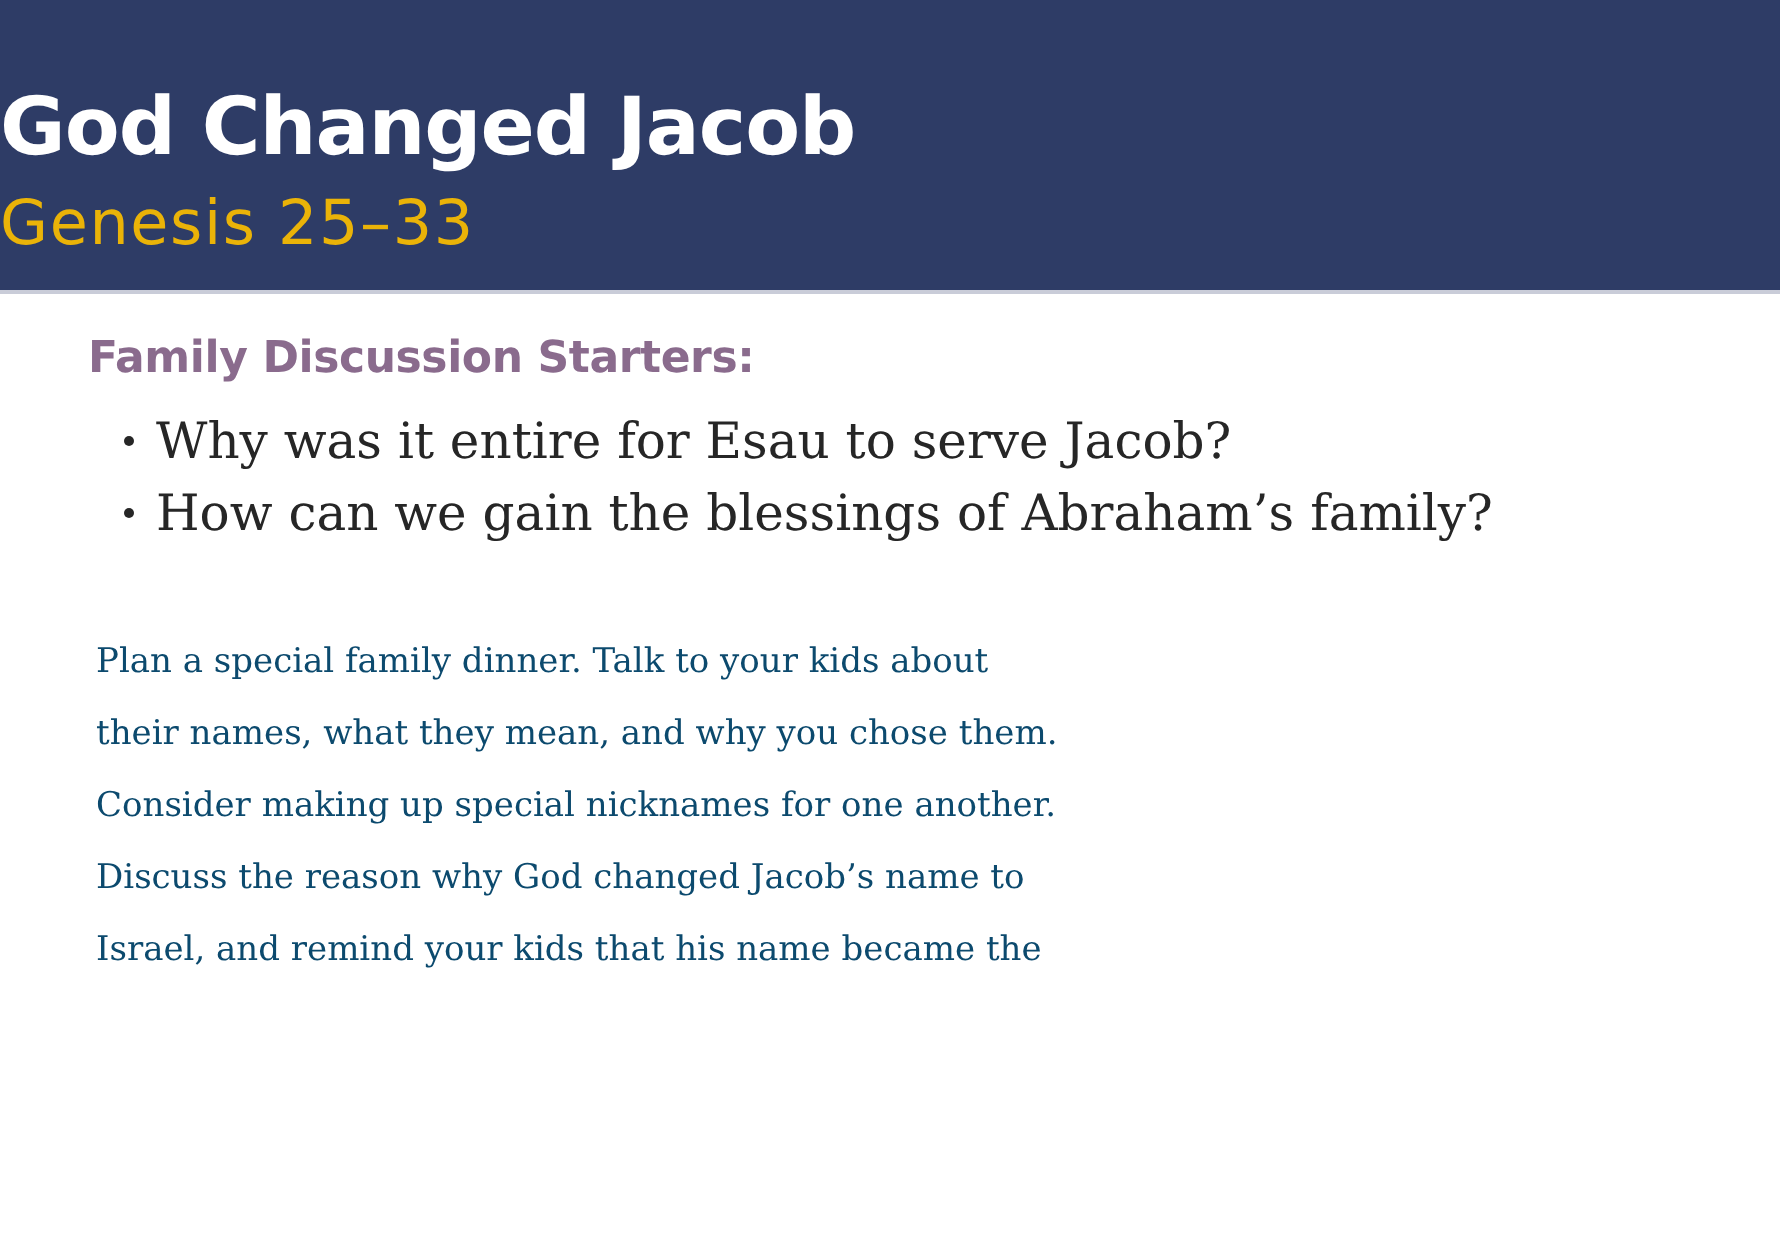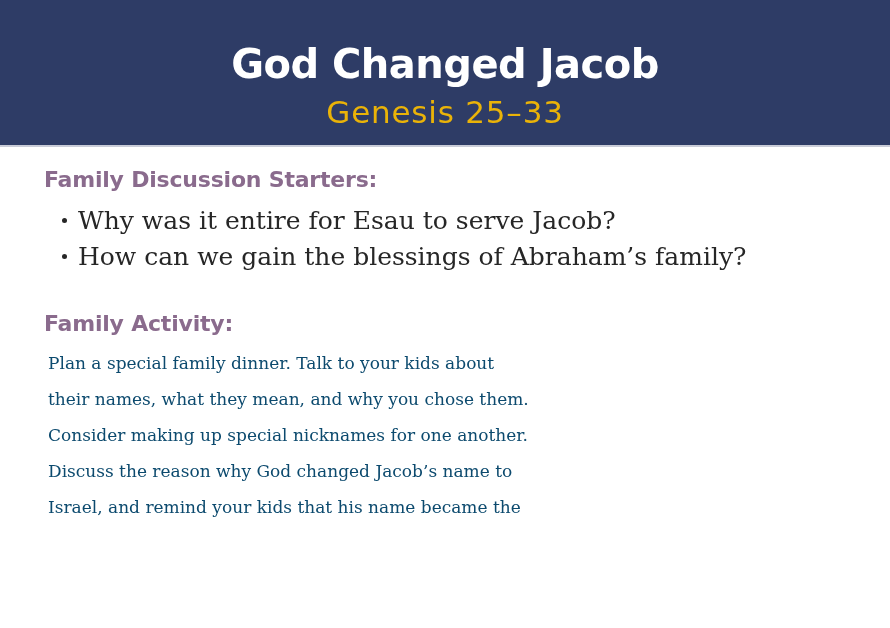--- a/index.html
+++ b/index.html
@@ -26,21 +26,21 @@
   .header-band {
     position: absolute;
     top: 0;
     left: 0;
     width: 890px;
     height: 145px;
     background: #2e3c66;
     box-sizing: border-box;
     display: flex;
     flex-direction: column;
-    align-items: center;
+    align-items: flex-start;
     justify-content: flex-start;
   }
 
   .header-title {
     margin: 0;
     padding: 0;
     color: #ffffff;
     font-family: "DejaVu Sans", sans-serif;
     font-weight: 700;
     font-size: 40px;
@@ -171,21 +171,20 @@
         <span class="bullet-dot"></span>
         <span>Why was it entire for Esau to serve Jacob?</span>
       </li>
       <li class="bullet-item">
         <span class="bullet-dot"></span>
         <span>How can we gain the blessings of Abraham’s family?</span>
       </li>
     </ul>
 
     <div class="activity-block">
-      <h2 class="section-heading heading-activity">Family Activity:</h2>
 
       <p class="activity-paragraph">
         <span class="activity-line">Plan a special family dinner. Talk to your kids about</span>
         <span class="activity-line">their names, what they mean, and why you chose them.</span>
         <span class="activity-line">Consider making up special nicknames for one another.</span>
         <span class="activity-line">Discuss the reason why God changed Jacob’s name to</span>
         <span class="activity-line">Israel, and remind your kids that his name became the</span>
       </p>
     </div>
 

